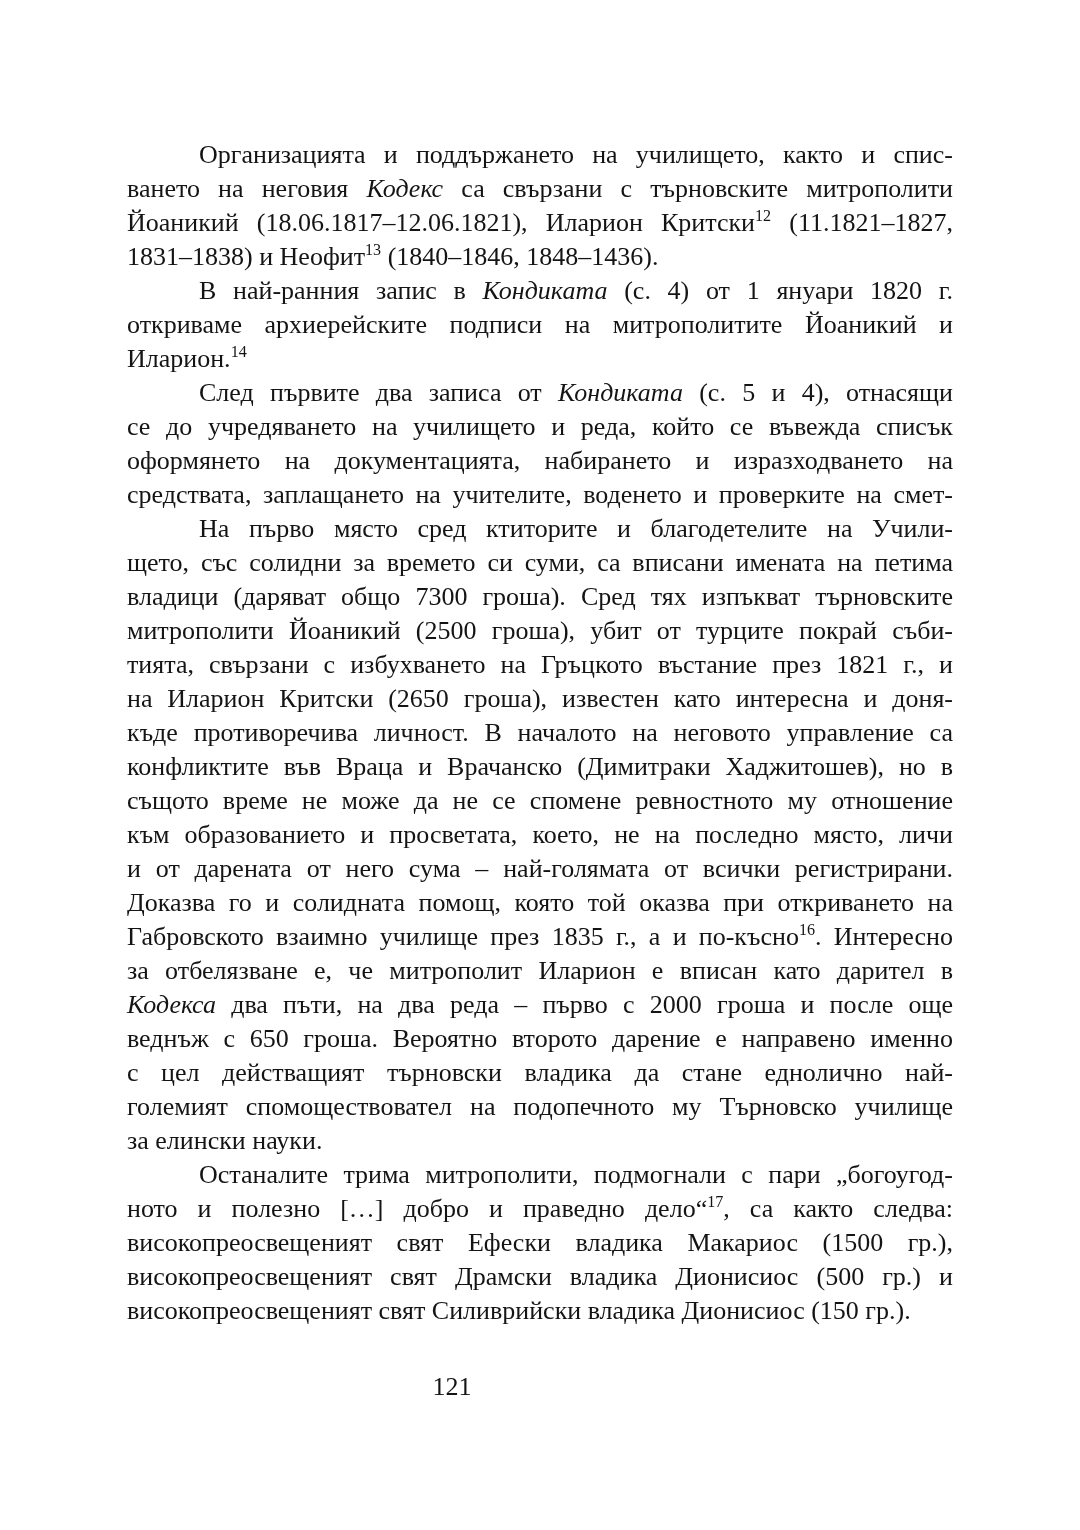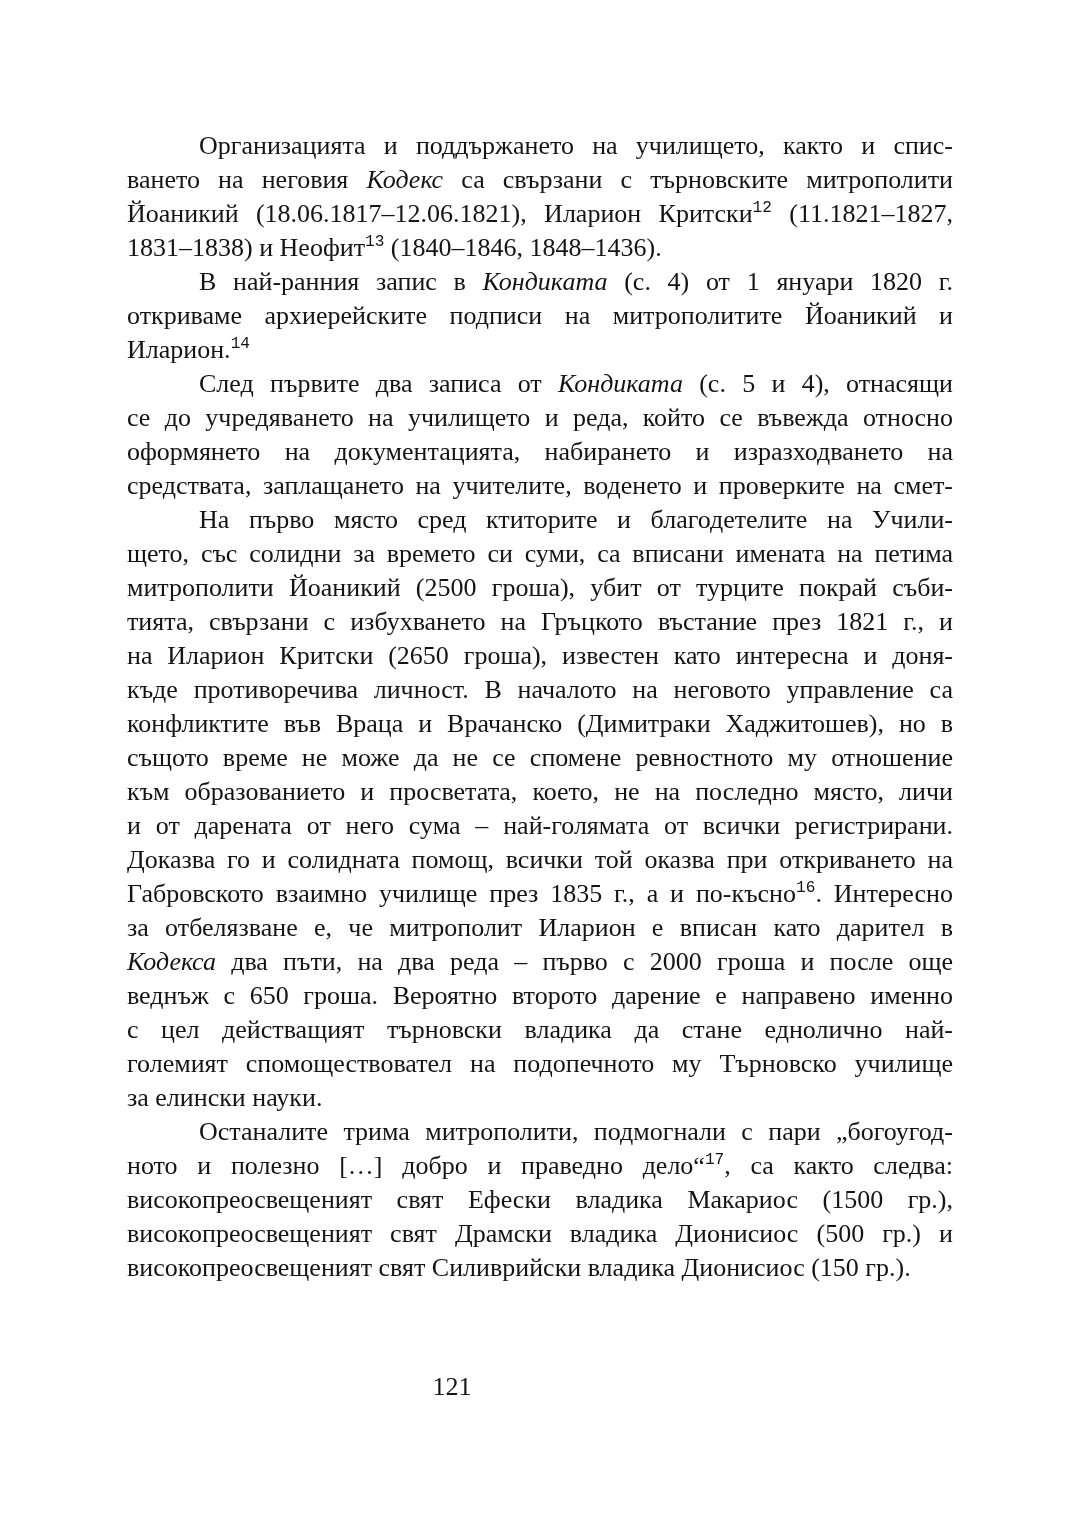--- a/index.html
+++ b/index.html
@@ -13,21 +13,21 @@
     height: 1530px;
     margin: 0 auto;
     background: #ffffff;
     font-family: "Liberation Serif", "DejaVu Serif", serif;
     color: #141414;
     overflow: hidden;
   }
   .text-block {
     position: absolute;
     left: 127px;
-    top: 129px;
+    top: 138px;
     width: 826px;
     font-size: 26px;
     line-height: 34px;
   }
   .para {
     margin: 0;
     padding: 0;
   }
   .line {
     text-align: justify;
@@ -43,21 +43,20 @@
   .line.first {
     text-indent: 72px;
   }
   .italic {
     font-style: italic;
   }
   sup {
     font-size: 0.62em;
     line-height: 0;
     vertical-align: super;
-    font-family: Liberation Mono, monospace;
   }
   .page-number {
     position: absolute;
     left: 0;
     top: 1372px;
     width: 904px;
     text-align: center;
     font-size: 26px;
     line-height: 30px;
   }
@@ -73,36 +72,37 @@
         <div class="line"><span>Йоаникий (18.06.1817–12.06.1821), Иларион Критски</span><sup>12</sup><span> (11.1821–1827,</span></div>
         <div class="line last"><span>1831–1838) и Неофит</span><sup>13</sup><span> (1840–1846, 1848–1436).</span></div>
       </div>
       <div class="para">
         <div class="line first"><span>В най-ранния запис в </span><span class="italic">Кондиката</span><span> (с. 4) от 1 януари 1820 г.</span></div>
         <div class="line"><span>откриваме архиерейските подписи на митрополитите Йоаникий и</span></div>
         <div class="line last"><span>Иларион.</span><sup>14</sup></div>
       </div>
       <div class="para">
         <div class="line first"><span>След първите два записа от </span><span class="italic">Кондиката</span><span> (с. 5 и 4), отнасящи</span></div>
-        <div class="line"><span>се до учредяването на училището и реда, който се въвежда относно</span></div>
+        <div class="line"><span>се до учредяването на училището и реда, който се въвежда списък</span></div>
         <div class="line"><span>оформянето на документацията, набирането и изразходването на</span></div>
         <div class="line"><span>средствата, заплащането на учителите, воденето и проверките на смет-</span></div>
       </div>
       <div class="para">
         <div class="line first"><span>На първо място сред ктиторите и благодетелите на Учили-</span></div>
         <div class="line"><span>щето, със солидни за времето си суми, са вписани имената на петима</span></div>
+        <div class="line"><span>владици (даряват общо 7300 гроша). Сред тях изпъкват търновските</span></div>
         <div class="line"><span>митрополити Йоаникий (2500 гроша), убит от турците покрай съби-</span></div>
         <div class="line"><span>тията, свързани с избухването на Гръцкото въстание през 1821 г., и</span></div>
         <div class="line"><span>на Иларион Критски (2650 гроша), известен като интересна и доня-</span></div>
         <div class="line"><span>къде противоречива личност. В началото на неговото управление са</span></div>
         <div class="line"><span>конфликтите във Враца и Врачанско (Димитраки Хаджитошев), но в</span></div>
         <div class="line"><span>същото време не може да не се спомене ревностното му отношение</span></div>
         <div class="line"><span>към образованието и просветата, което, не на последно място, личи</span></div>
         <div class="line"><span>и от дарената от него сума – най-голямата от всички регистрирани.</span></div>
-        <div class="line"><span>Доказва го и солидната помощ, всички той оказва при откриването на</span></div>
+        <div class="line"><span>Доказва го и солидната помощ, която той оказва при откриването на</span></div>
         <div class="line"><span>Габровското взаимно училище през 1835 г., а и по-късно</span><sup>16</sup><span>. Интересно</span></div>
         <div class="line"><span>за отбелязване е, че митрополит Иларион е вписан като дарител в</span></div>
         <div class="line"><span class="italic">Кодекса</span><span> два пъти, на два реда – първо с 2000 гроша и после още</span></div>
         <div class="line"><span>веднъж с 650 гроша. Вероятно второто дарение е направено именно</span></div>
         <div class="line"><span>с цел действащият търновски владика да стане еднолично най-</span></div>
         <div class="line"><span>големият спомоществовател на подопечното му Търновско училище</span></div>
         <div class="line last"><span>за елински науки.</span></div>
       </div>
       <div class="para">
         <div class="line first"><span>Останалите трима митрополити, подмогнали с пари „богоугод-</span></div>

